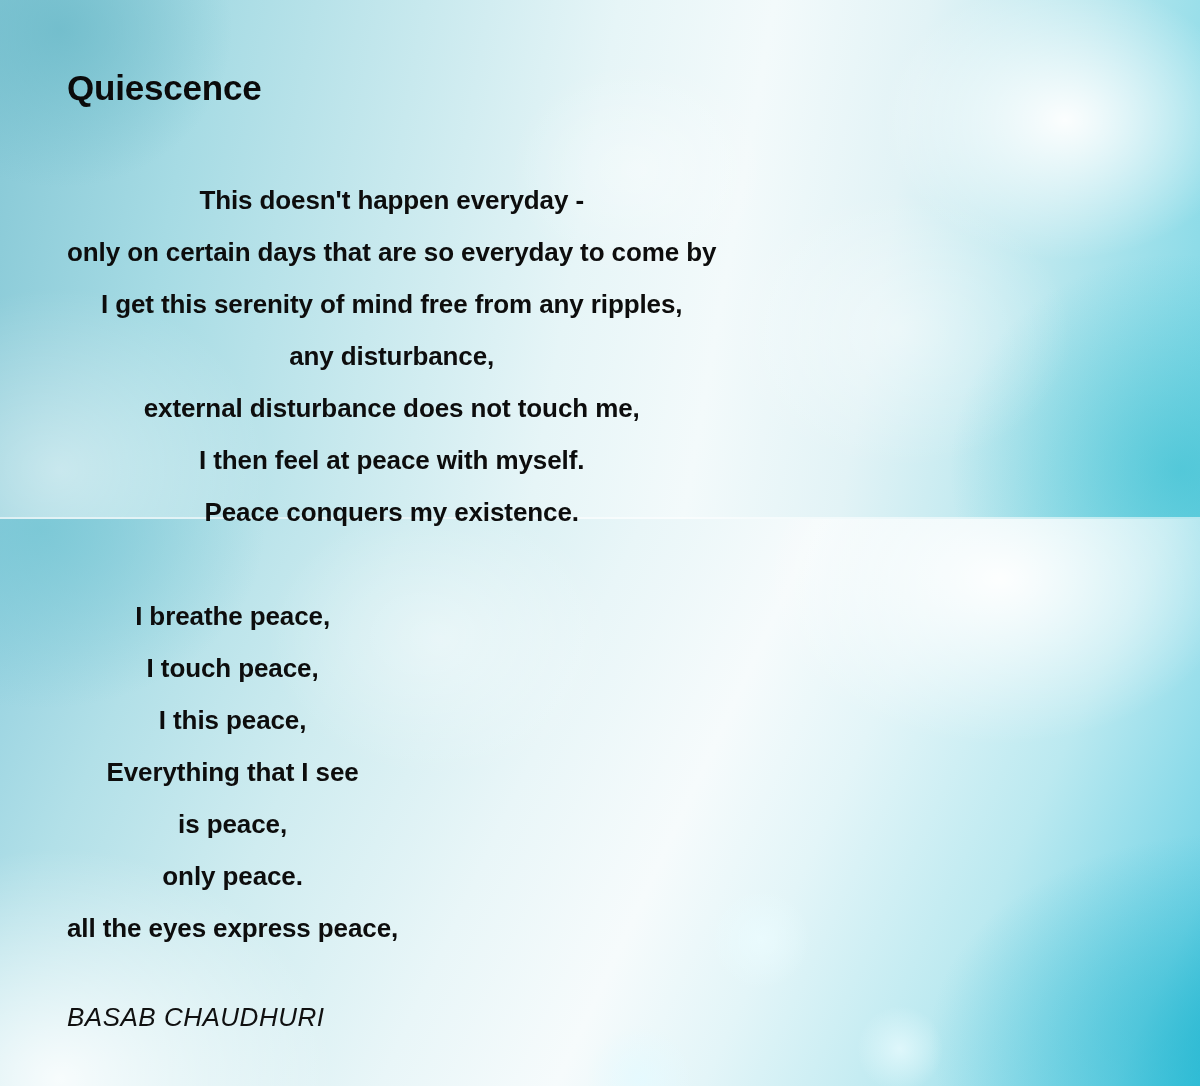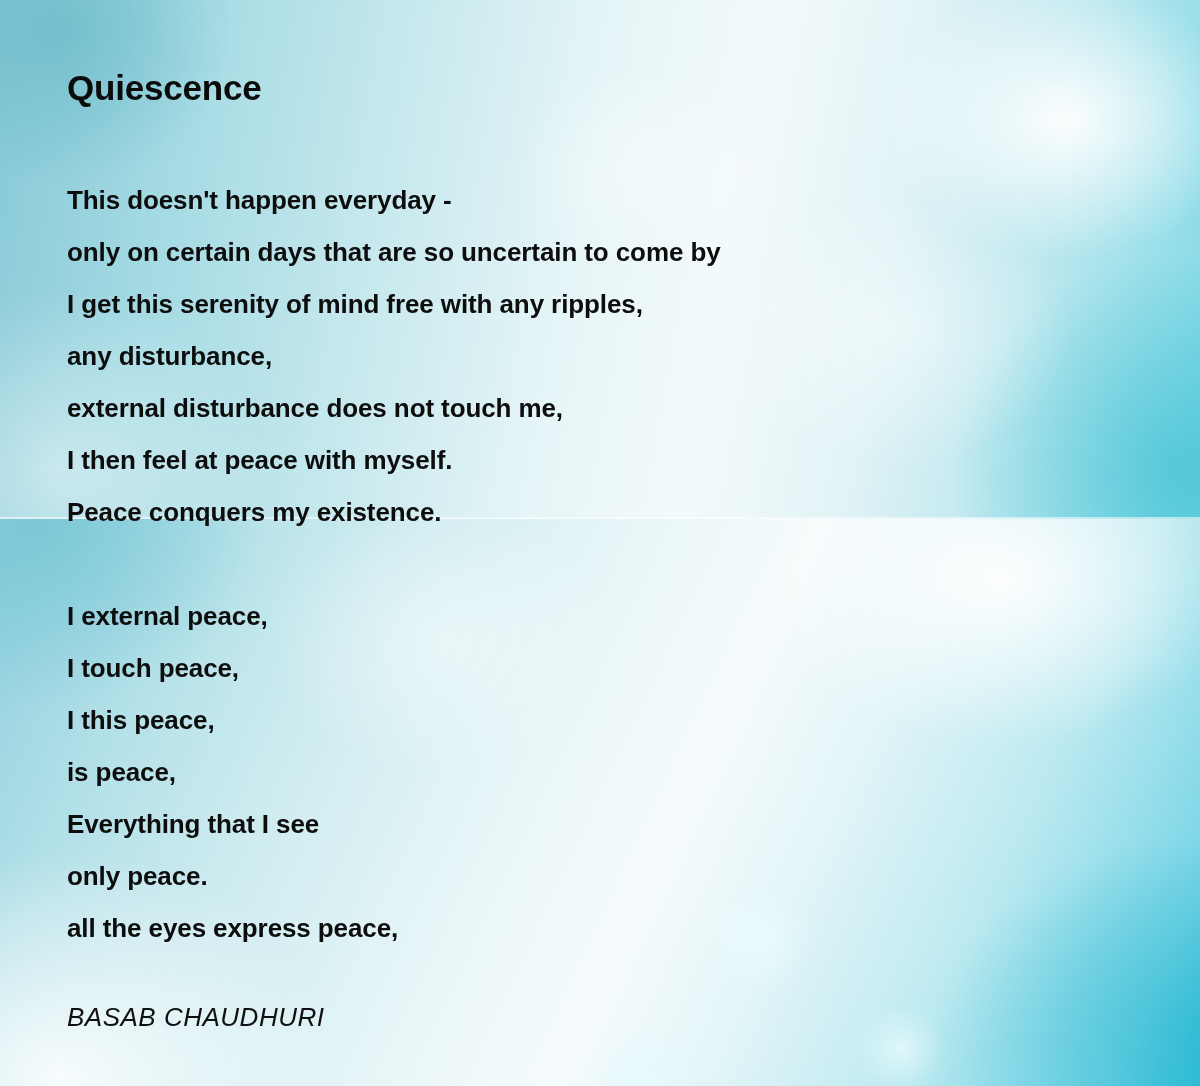--- a/index.html
+++ b/index.html
@@ -101,20 +101,21 @@
   .stanza-two { top: 574px; }
 
   .poem-line {
     font-size: 26px;
     font-weight: bold;
     color: #0d0d0d;
     line-height: 52px;
     height: 52px;
     white-space: nowrap;
     letter-spacing: -0.1px;
+    text-align: center;
   }
 
   .author {
     position: absolute;
     left: 67px;
     top: 986px;
     font-size: 26px;
     font-style: italic;
     font-weight: normal;
     color: #101010;
@@ -139,34 +140,34 @@
   <div class="panel-top"></div>
   <div class="panel-bottom"></div>
   <div class="panel-divider"></div>
 
   <div class="text-layer">
 
     <div class="poem-title">Quiescence</div>
 
     <div class="stanza stanza-one">
       <div class="poem-line">This doesn't happen everyday -</div>
-      <div class="poem-line">only on certain days that are so uncertain to come by</div>
-      <div class="poem-line">I get this serenity of mind free with any ripples,</div>
+      <div class="poem-line">only on certain days that are so everyday to come by</div>
+      <div class="poem-line">I get this serenity of mind free from any ripples,</div>
       <div class="poem-line">any disturbance,</div>
       <div class="poem-line">external disturbance does not touch me,</div>
       <div class="poem-line">I then feel at peace with myself.</div>
       <div class="poem-line">Peace conquers my existence.</div>
     </div>
 
     <div class="stanza stanza-two">
-      <div class="poem-line">I external peace,</div>
+      <div class="poem-line">I breathe peace,</div>
       <div class="poem-line">I touch peace,</div>
       <div class="poem-line">I this peace,</div>
+      <div class="poem-line">Everything that I see</div>
       <div class="poem-line">is peace,</div>
-      <div class="poem-line">Everything that I see</div>
       <div class="poem-line">only peace.</div>
       <div class="poem-line">all the eyes express peace,</div>
     </div>
 
     <div class="author">BASAB CHAUDHURI</div>
 
   </div>
 </div>
 
 </body></html>

